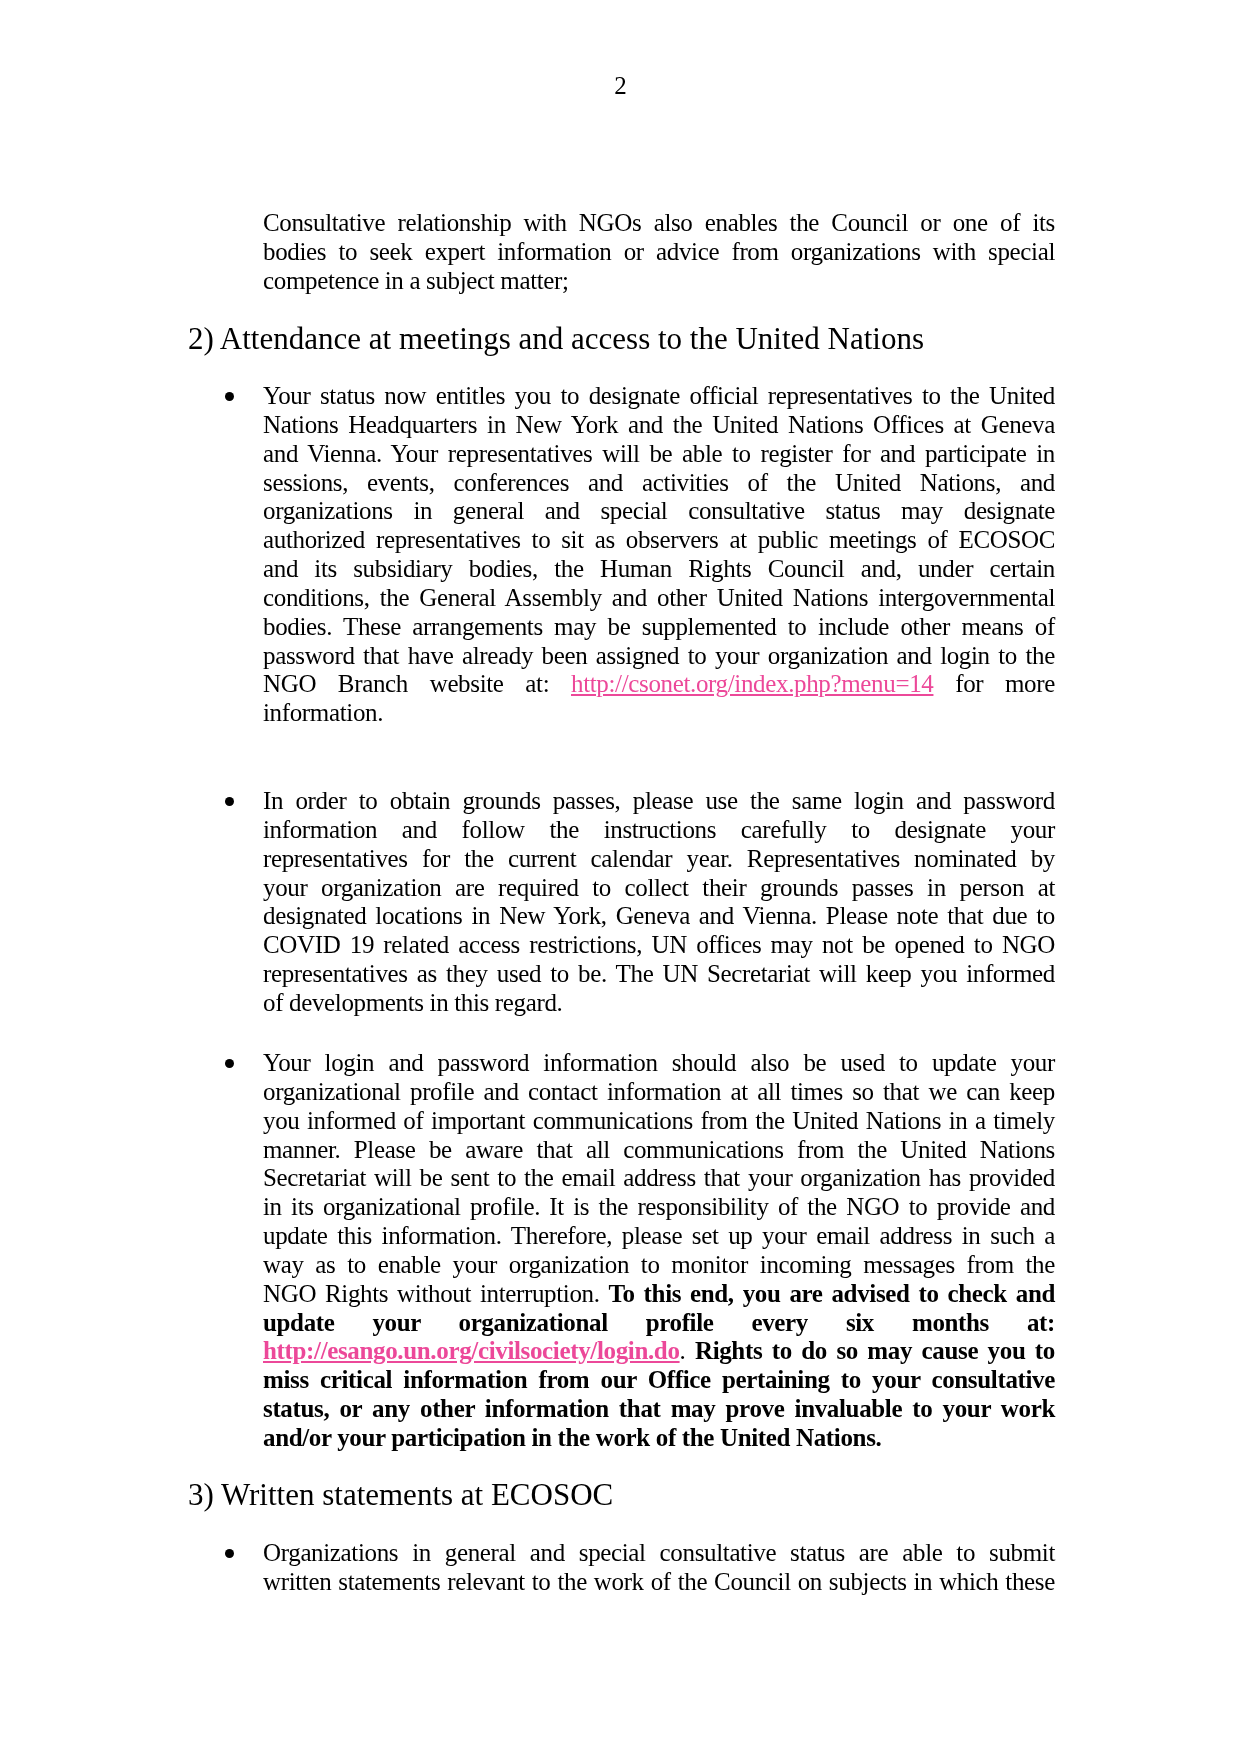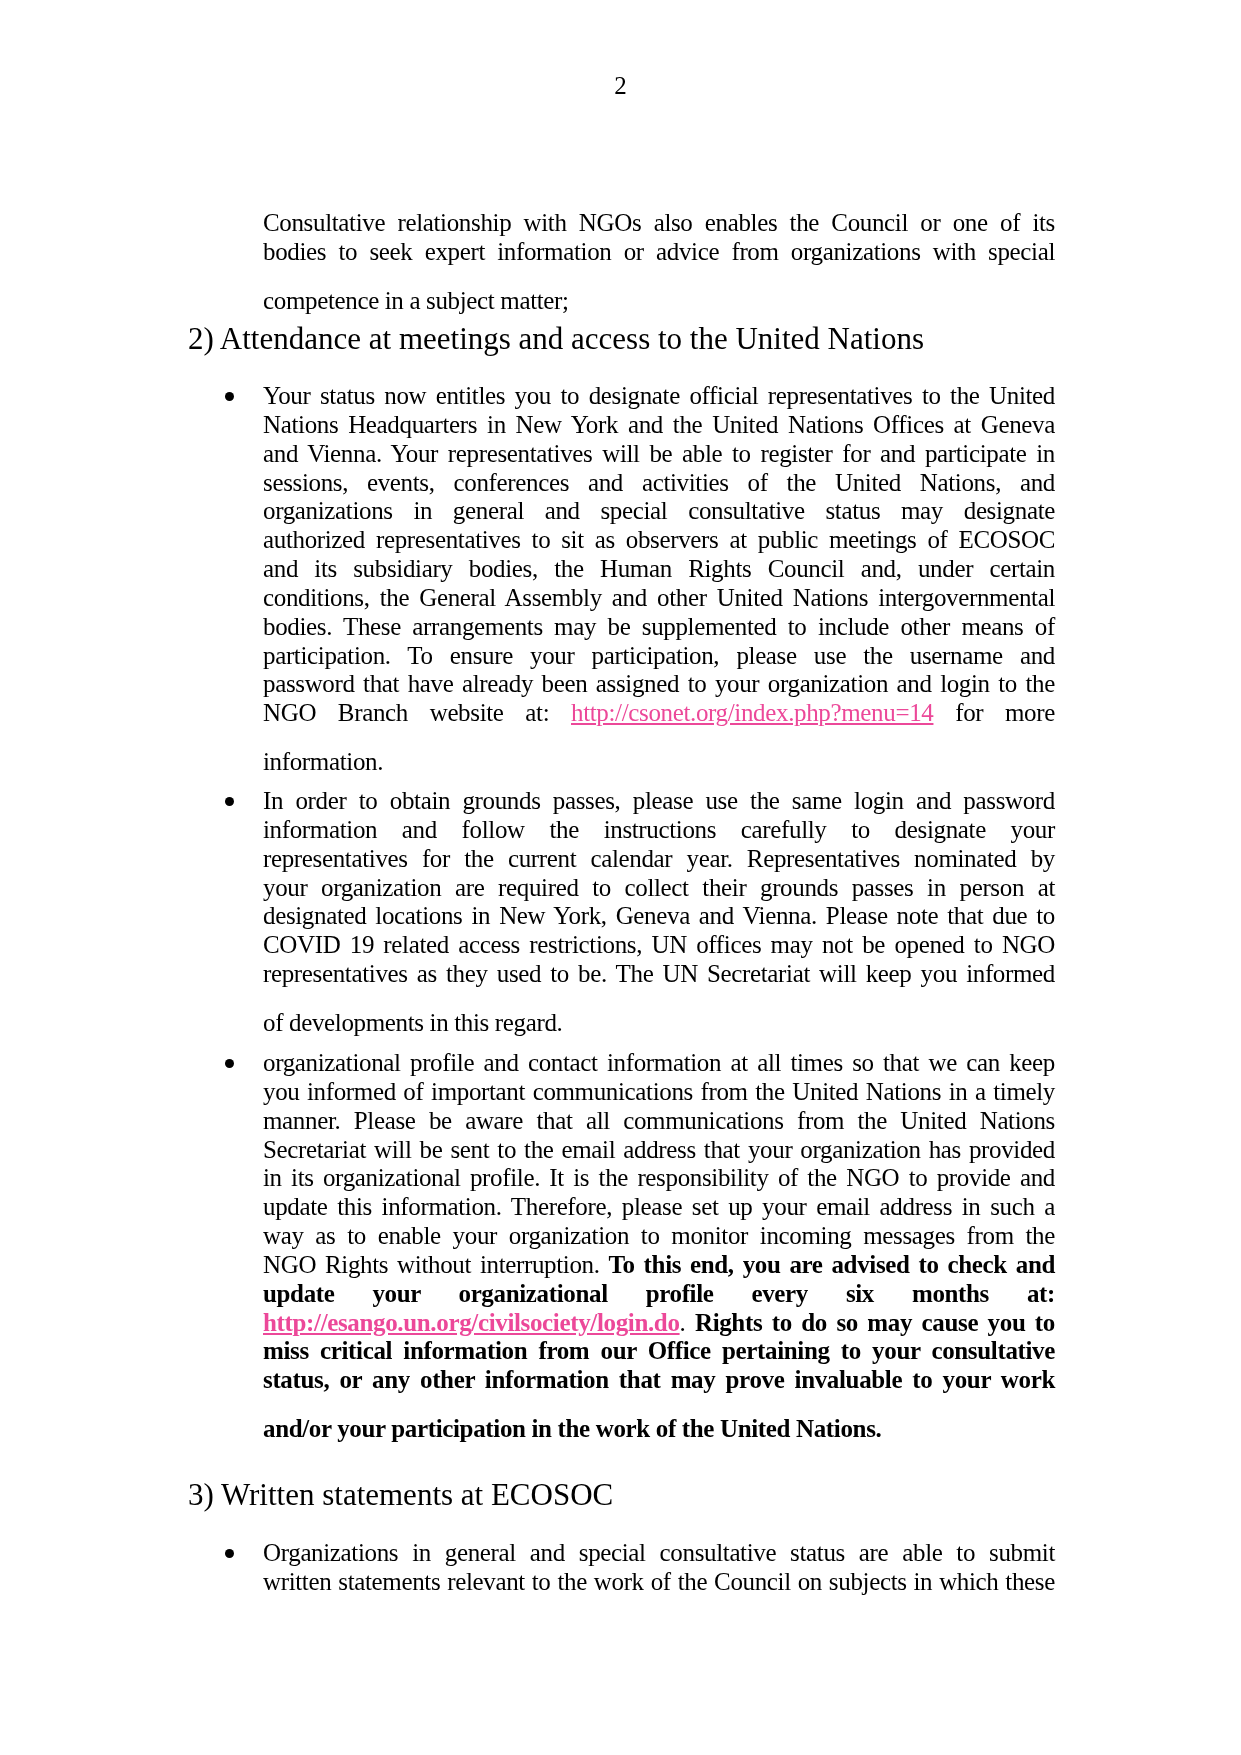--- a/index.html
+++ b/index.html
@@ -4,21 +4,21 @@
 <style>
   html, body { margin: 0; padding: 0; background: #ffffff; }
   body { width: 1241px; height: 1755px; position: relative; overflow: hidden;
          font-family: "Liberation Serif", "DejaVu Serif", serif; color: #000; }
   .page-number { position: absolute; left: 0; width: 1241px; top: 72px; text-align: center;
                  font-size: 25px; line-height: 28px; }
   .block { position: absolute; left: 263px; width: 792px; }
   .heading { position: absolute; left: 188px; font-size: 31px; line-height: 28.85px; white-space: nowrap; }
   .line { display: block; height: 28.85px; font-size: 25px; line-height: 28.85px;
           white-space: nowrap; text-align: justify; text-align-last: justify; letter-spacing: -0.35px; word-spacing: 0; }
-  .line.last { text-align: left; text-align-last: left; margin-top: 20px; }
+  .line.last { text-align: left; text-align-last: left; }
   .line .seg { white-space: normal; }
   .justify-wrap { display: block; width: 792px; text-align: justify; text-align-last: justify; white-space: normal; }
   .line.last .justify-wrap { text-align-last: left; }
   .bold { font-weight: bold; }
   .link { color: #ec4899; text-decoration: underline; text-underline-offset: 2px; }
   .bullet { position: absolute; left: 223px; width: 14px; height: 14px; }
   .bullet::before { content: ""; position: absolute; left: 2px; top: 2px; width: 9px; height: 9px;
                     border-radius: 50%; background: #000; }
 </style>
 </head>
@@ -63,23 +63,20 @@
       <div class="line">
         <span class="justify-wrap"><span class="seg">and its subsidiary bodies, the Human Rights Council and, under certain</span></span>
       </div>
       <div class="line">
         <span class="justify-wrap"><span class="seg">conditions, the General Assembly and other United Nations intergovernmental</span></span>
       </div>
       <div class="line">
         <span class="justify-wrap"><span class="seg">bodies. These arrangements may be supplemented to include other means of</span></span>
       </div>
       <div class="line">
-        <span class="justify-wrap"><span class="seg">participation. To ensure your participation, please use the username and</span></span>
-      </div>
-      <div class="line">
         <span class="justify-wrap"><span class="seg">password that have already been assigned to your organization and login to the</span></span>
       </div>
       <div class="line">
         <span class="justify-wrap"><span class="seg">NGO Branch website at: </span><a class="link" href="#">http://csonet.org/index.php?menu=14</a><span class="seg"> for more</span></span>
       </div>
       <div class="line last">
         <span class="justify-wrap"><span class="seg">information.</span></span>
       </div>
     </div>
 
@@ -106,20 +103,23 @@
       <div class="line">
         <span class="justify-wrap"><span class="seg">representatives as they used to be.  The UN Secretariat will keep you informed</span></span>
       </div>
       <div class="line last">
         <span class="justify-wrap"><span class="seg">of developments in this regard.</span></span>
       </div>
     </div>
 
   <div class="bullet" style="top:1057px"></div>
   <div class="block" id="b0-2" style="top:1049px">
+      <div class="line">
+        <span class="justify-wrap"><span class="seg">Your login and password information should also be used to update your</span></span>
+      </div>
       <div class="line">
         <span class="justify-wrap"><span class="seg">organizational profile and contact information at all times so that we can keep</span></span>
       </div>
       <div class="line">
         <span class="justify-wrap"><span class="seg">you informed of important communications from the United Nations in a timely</span></span>
       </div>
       <div class="line">
         <span class="justify-wrap"><span class="seg">manner.  Please be aware that all communications from the United Nations</span></span>
       </div>
       <div class="line">

